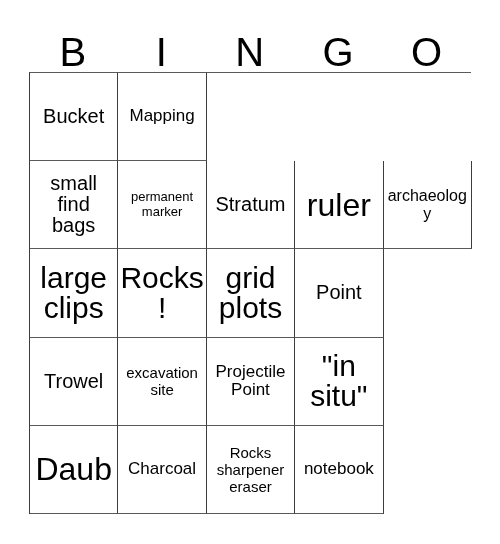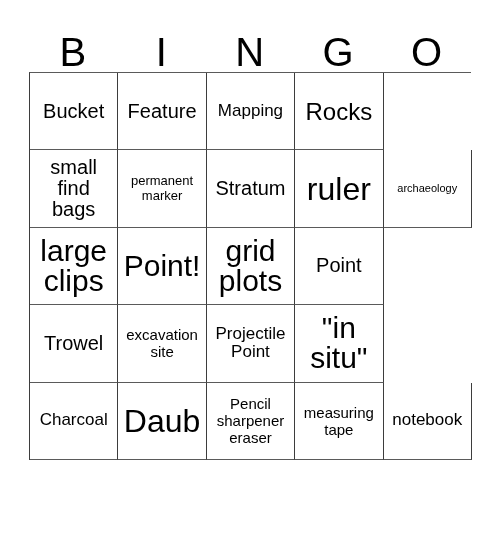--- a/index.html
+++ b/index.html
@@ -38,21 +38,21 @@
   }
   .header-letter {
     font-size: 40px;
     font-weight: 400;
     letter-spacing: 0.5px;
   }
 
   
   .grid {
     width: 442px;
-    height: 388px;
+    height: 442px;
     border-top: 1px solid #5a5a5a;
     border-left: 1px solid #3d3d3d;
     box-sizing: border-box;
     display: flex;
     flex-direction: column;
   }
   .grid-row {
     display: flex;
     flex: 1 1 0;
     min-height: 0;
@@ -70,21 +70,21 @@
     overflow: hidden;
   }
   .cell-text {
     text-align: center;
     line-height: 1.02;
     word-break: break-word;
     white-space: pre-line;
   }
 
   
-  .t-xs  { font-size: 11px; line-height: 1.12; }
+  .t-xs  { font-size: 16px; line-height: 1.12; }
   .t-sm  { font-size: 13px; line-height: 1.12; }
   .t-md  { font-size: 15px; line-height: 1.14; }
   .t-lg  { font-size: 17px; line-height: 1.1; }
   .t-xl  { font-size: 20px; line-height: 1.06; }
   .t-2xl { font-size: 24px; line-height: 1.05; }
   .t-3xl { font-size: 30px; line-height: 1.0; }
   .t-4xl { font-size: 32px; line-height: 1.0; }
 </style>
 </head>
 <body>
@@ -109,27 +109,21 @@
     </div>
   </div>
 
   <div class="grid">
 
     <div class="grid-row">
       <div class="cell">
         <span class="cell-text t-xl">Bucket</span>
       </div>
       <div class="cell">
-        <span class="cell-text t-xl">Feature</span>
-      </div>
-      <div class="cell">
         <span class="cell-text t-lg">Mapping</span>
-      </div>
-      <div class="cell">
-        <span class="cell-text t-2xl">Rocks</span>
       </div>
     </div>
 
     <div class="grid-row">
       <div class="cell">
         <span class="cell-text t-xl">small
 find
 bags</span>
       </div>
       <div class="cell">
@@ -146,21 +140,21 @@
         <span class="cell-text t-xs">archaeology</span>
       </div>
     </div>
 
     <div class="grid-row">
       <div class="cell">
         <span class="cell-text t-3xl">large
 clips</span>
       </div>
       <div class="cell">
-        <span class="cell-text t-3xl">Point!</span>
+        <span class="cell-text t-3xl">Rocks!</span>
       </div>
       <div class="cell">
         <span class="cell-text t-3xl">grid
 plots</span>
       </div>
       <div class="cell">
         <span class="cell-text t-xl">Point</span>
       </div>
     </div>
 
@@ -177,33 +171,29 @@
 Point</span>
       </div>
       <div class="cell">
         <span class="cell-text t-3xl">"in
 situ"</span>
       </div>
     </div>
 
     <div class="grid-row">
       <div class="cell">
+        <span class="cell-text t-4xl">Daub</span>
+      </div>
+      <div class="cell">
         <span class="cell-text t-lg">Charcoal</span>
       </div>
       <div class="cell">
-        <span class="cell-text t-4xl">Daub</span>
-      </div>
-      <div class="cell">
-        <span class="cell-text t-md">Pencil
+        <span class="cell-text t-md">Rocks
 sharpener
 eraser</span>
-      </div>
-      <div class="cell">
-        <span class="cell-text t-md">measuring
-tape</span>
       </div>
       <div class="cell">
         <span class="cell-text t-lg">notebook</span>
       </div>
     </div>
 
   </div>
 </div>
 
 </body></html>

